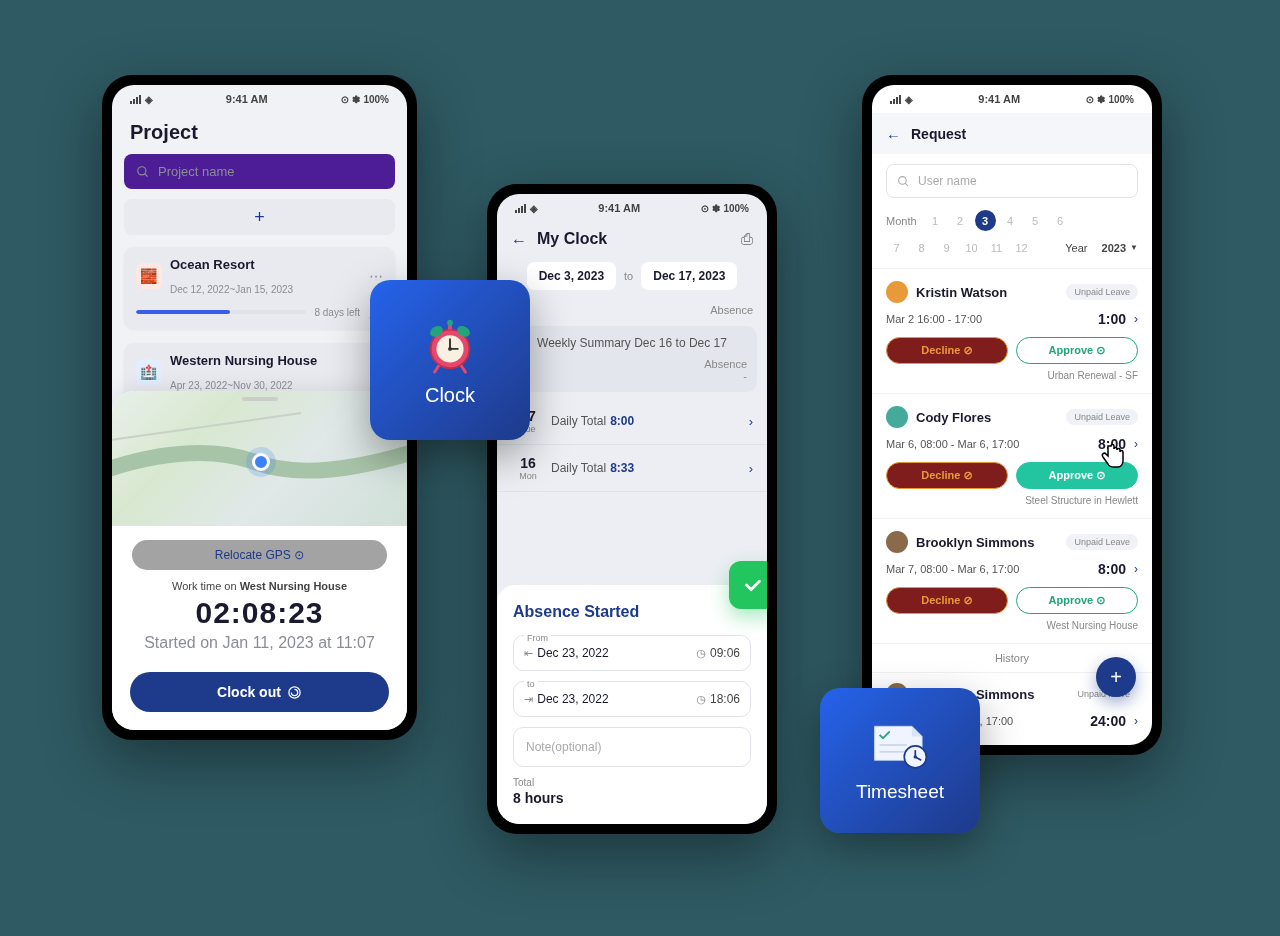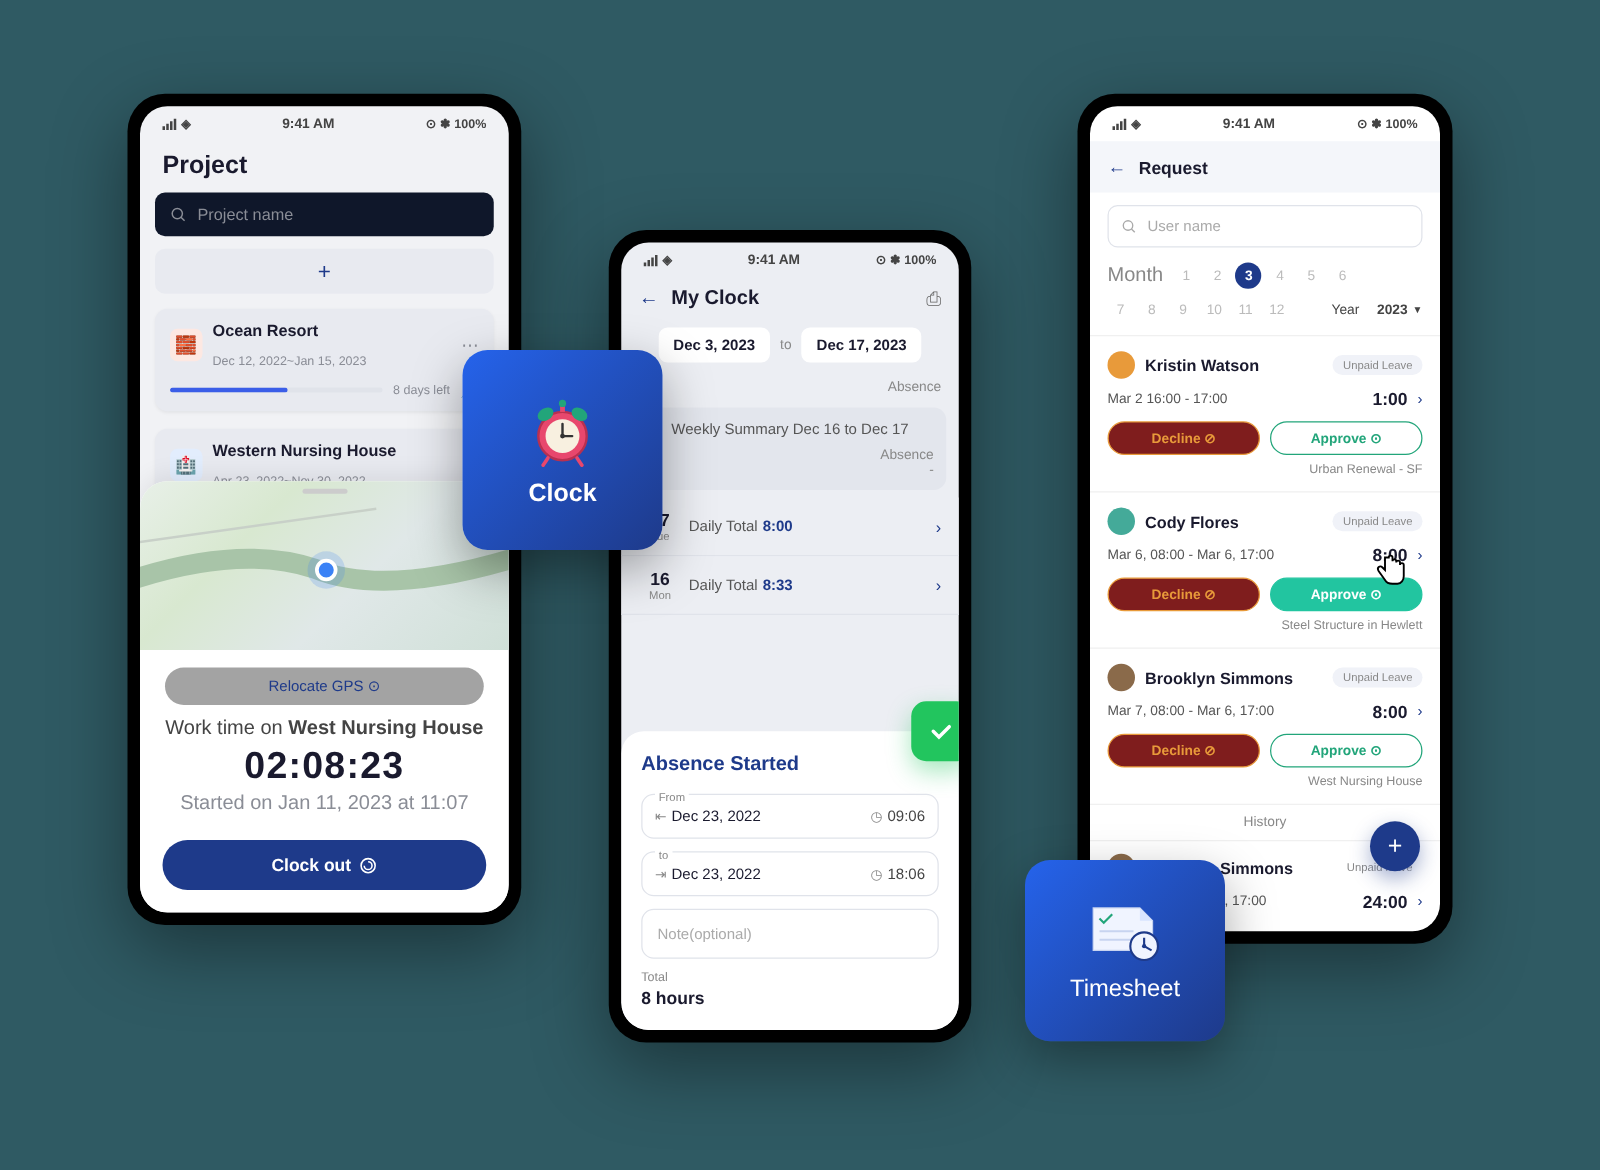--- a/index.html
+++ b/index.html
@@ -6,42 +6,42 @@
 body{background:#2f5a63;width:1280px;height:936px;position:relative;overflow:hidden}
 .phone{position:absolute;background:#000;border-radius:30px;padding:10px;box-shadow:0 20px 60px rgba(0,0,0,0.4)}
 .screen{background:#fff;border-radius:22px;overflow:hidden;position:relative;height:100%;width:100%}
 .status-bar{height:28px;display:flex;align-items:center;justify-content:space-between;padding:0 18px;font-size:11px;font-weight:600}
 .status-bar .left{display:flex;align-items:center;gap:4px}
 .status-bar .right{display:flex;align-items:center;gap:3px;font-size:10px}
 .phone1{left:102px;top:75px;width:315px;height:665px}
 .phone1 .screen{background:#f1f2f5}
 .phone1 .status-bar{color:#444}
 .ph1-title{font-size:20px;font-weight:700;color:#1a1a2e;padding:8px 18px 10px}
-.search-box{margin:0 12px 10px;background:#0f172a;border-radius:8px;padding:10px 12px;display:flex;align-items:center;gap:8px;color:#8a8d96;font-size:13px}
+.search-box{margin:0 12px 10px;background:#4c1d95;border-radius:8px;padding:10px 12px;display:flex;align-items:center;gap:8px;color:#8a8d96;font-size:13px}
 .add-row{margin:0 12px 12px;background:#e8eaf0;border-radius:8px;height:36px;display:flex;align-items:center;justify-content:center;color:#1e3a8a;font-size:18px;font-weight:300}
 .proj-card{margin:0 12px 14px;background:#fff;border-radius:10px;padding:10px 12px;box-shadow:0 1px 3px rgba(0,0,0,0.06)}
 .proj-card.dim{background:#e8eaf0}
 .proj-head{display:flex;align-items:center;gap:8px}
 .proj-icon{width:26px;height:26px;border-radius:6px;display:flex;align-items:center;justify-content:center;font-size:14px}
 .proj-icon.brick{background:#fde8e2}
 .proj-icon.hosp{background:#e2edfd}
 .proj-name{font-size:13px;font-weight:600;color:#1a1a2e}
 .proj-dates{font-size:10px;color:#8a8d96;margin-top:12px}
 .proj-ellipsis{margin-left:auto;color:#8a8d96;font-size:14px}
 .proj-bar{margin-top:10px;display:flex;align-items:center;gap:8px}
 .bar-track{flex:1;height:4px;background:#e0e3ea;border-radius:3px;position:relative;overflow:hidden}
 .bar-fill{height:100%;background:#3b5ee8;border-radius:3px}
 .proj-days{font-size:10px;color:#8a8d96}
 .proj-pin{color:#e86a5a;font-size:12px}
 .ph1-bottom{position:absolute;bottom:0;left:0;right:0;background:#fff;border-radius:22px 22px 0 0;box-shadow:0 -4px 20px rgba(0,0,0,0.08)}
 .map-area{height:135px;background:linear-gradient(135deg,#e8f0e8 0%,#d8e8d0 30%,#e0e8e8 60%,#d0e0d8 100%);position:relative;border-radius:22px 22px 0 0;overflow:hidden}
 .map-line{position:absolute;height:2px;background:#c8d0c8}
 .map-pin{position:absolute;width:18px;height:18px;background:#3b82f6;border:3px solid #fff;border-radius:50%;box-shadow:0 0 0 6px rgba(59,130,246,0.2);left:140px;top:62px}
 .gps-btn{margin:14px 20px 10px;background:#a3a3a3;border-radius:18px;padding:8px;text-align:center;color:#1e3a8a;font-size:12px;font-weight:400}
-.work-time-label{text-align:center;font-size:16px;color:#444;margin-top:6px}
+.work-time-label{text-align:center;font-size:11px;color:#444;margin-top:6px}
 .work-time-label b{font-weight:700}
 .timer{text-align:center;font-size:30px;font-weight:700;color:#1a1a2e;margin-top:4px;letter-spacing:1px}
 .started{text-align:center;font-size:16px;color:#8a8d96;margin-top:4px}
 .clock-out-btn{margin:20px 18px 18px;background:#1e3a8a;color:#fff;border-radius:22px;padding:12px;text-align:center;font-size:14px;font-weight:600;display:flex;align-items:center;justify-content:center;gap:6px}
 .phone2{left:487px;top:184px;width:290px;height:650px}
 .phone2 .screen{background:#eceef3}
 .phone2 .status-bar{color:#444}
 .ph2-head{display:flex;align-items:center;padding:8px 14px;gap:10px}
 .ph2-back{color:#1e3a8a;font-size:16px}
 .ph2-title{font-size:16px;font-weight:700;color:#1a1a2e;flex:1}
@@ -78,21 +78,21 @@
 .total-val{font-size:14px;font-weight:600;color:#1a1a2e;margin-top:2px}
 .green-btn{position:absolute;right:-10px;top:-24px;width:48px;height:48px;background:#22c55e;border-radius:12px;display:flex;align-items:center;justify-content:center;box-shadow:0 8px 20px rgba(34,197,94,0.4)}
 .phone3{left:862px;top:75px;width:300px;height:680px}
 .phone3 .screen{background:#fff}
 .phone3 .status-bar{color:#444}
 .ph3-navbar{background:#f4f6fa;padding:12px 14px;display:flex;align-items:center;gap:10px}
 .ph3-navbar .back{color:#1e3a8a;font-size:15px}
 .ph3-navbar .title{font-size:14px;font-weight:600;color:#1a1a2e}
 .ph3-search{margin:10px 14px 8px;border:1px solid #e0e3ea;border-radius:8px;padding:9px 10px;display:flex;align-items:center;gap:8px;color:#aaa;font-size:12px}
 .month-row{display:flex;align-items:center;padding:4px 14px;gap:4px;font-size:11px}
-.month-label{color:#888;font-size:16px;margin-right:4px}
+.month-label{color:#888;font-size:11px;margin-right:4px}
 .month-num{width:21px;height:21px;display:flex;align-items:center;justify-content:center;color:#bbb;border-radius:50%}
 .month-num.active{background:#1e3a8a;color:#fff;font-weight:600}
 .year-row{display:flex;align-items:center;padding:2px 14px 10px;font-size:11px}
 .year-row .nums{display:flex;gap:4px}
 .year-row .year-sel{margin-left:auto;color:#444;display:flex;align-items:center;gap:4px}
 .req-card{border-top:1px solid #f0f0f0;padding:12px 14px}
 .req-head{display:flex;align-items:center;gap:8px}
 .avatar{width:22px;height:22px;border-radius:50%;background:#ddd}
 .req-name{font-size:13px;font-weight:700;color:#1a1a2e;flex:1}
 .req-badge{background:#f0f2f8;color:#888;font-size:9px;padding:3px 8px;border-radius:10px;font-weight:500}
@@ -105,21 +105,21 @@
 .req-btn.decline{color:#e89a3a;border-color:#e89a3a;background:#7f1d1d}
 .req-btn.approve{color:#22a57a;border-color:#22a57a;background:#fff}
 .req-btn.approve.fill{background:#22c5a0;color:#fff;border-color:#22c5a0}
 .req-loc{text-align:right;font-size:10px;color:#888;margin-top:6px}
 .history-label{text-align:center;font-size:11px;color:#888;padding:8px;border-top:1px solid #f0f0f0}
 .hist-card{padding:10px 14px;border-top:1px solid #f0f0f0}
 .approved-chip{display:inline-block;background:#d4f4e8;color:#22a57a;font-size:9px;padding:3px 10px;border-radius:10px;margin-top:8px;font-weight:600}
 .fab{position:absolute;right:16px;bottom:48px;width:40px;height:40px;background:#1e3a8a;border-radius:50%;display:flex;align-items:center;justify-content:center;color:#fff;font-size:20px;box-shadow:0 6px 16px rgba(30,58,138,0.4)}
 .badge-tile{position:absolute;border-radius:20px;background:linear-gradient(135deg,#2563eb 0%,#1e3a8a 100%);box-shadow:0 15px 40px rgba(0,0,0,0.35);display:flex;flex-direction:column;align-items:center;justify-content:center;color:#fff}
 .badge-clock{left:370px;top:280px;width:160px;height:160px}
-.badge-clock .label{font-size:20px;font-weight:700;margin-top:8px}
+.badge-clock .label{font-size:20px;font-weight:400;margin-top:8px}
 .badge-timesheet{left:820px;top:688px;width:160px;height:145px}
 .badge-timesheet .label{font-size:19px;font-weight:500;margin-top:10px}
 .cursor-hand{position:absolute;left:1096px;top:440px;pointer-events:none}
 .signal-bars{display:inline-flex;align-items:flex-end;gap:1px;height:9px}
 .signal-bars span{width:2px;background:currentColor;display:block}
 .clock-svg{width:62px;height:62px}
 .sheet-svg{width:68px;height:52px}
 </style>
 </head>
 <body>

